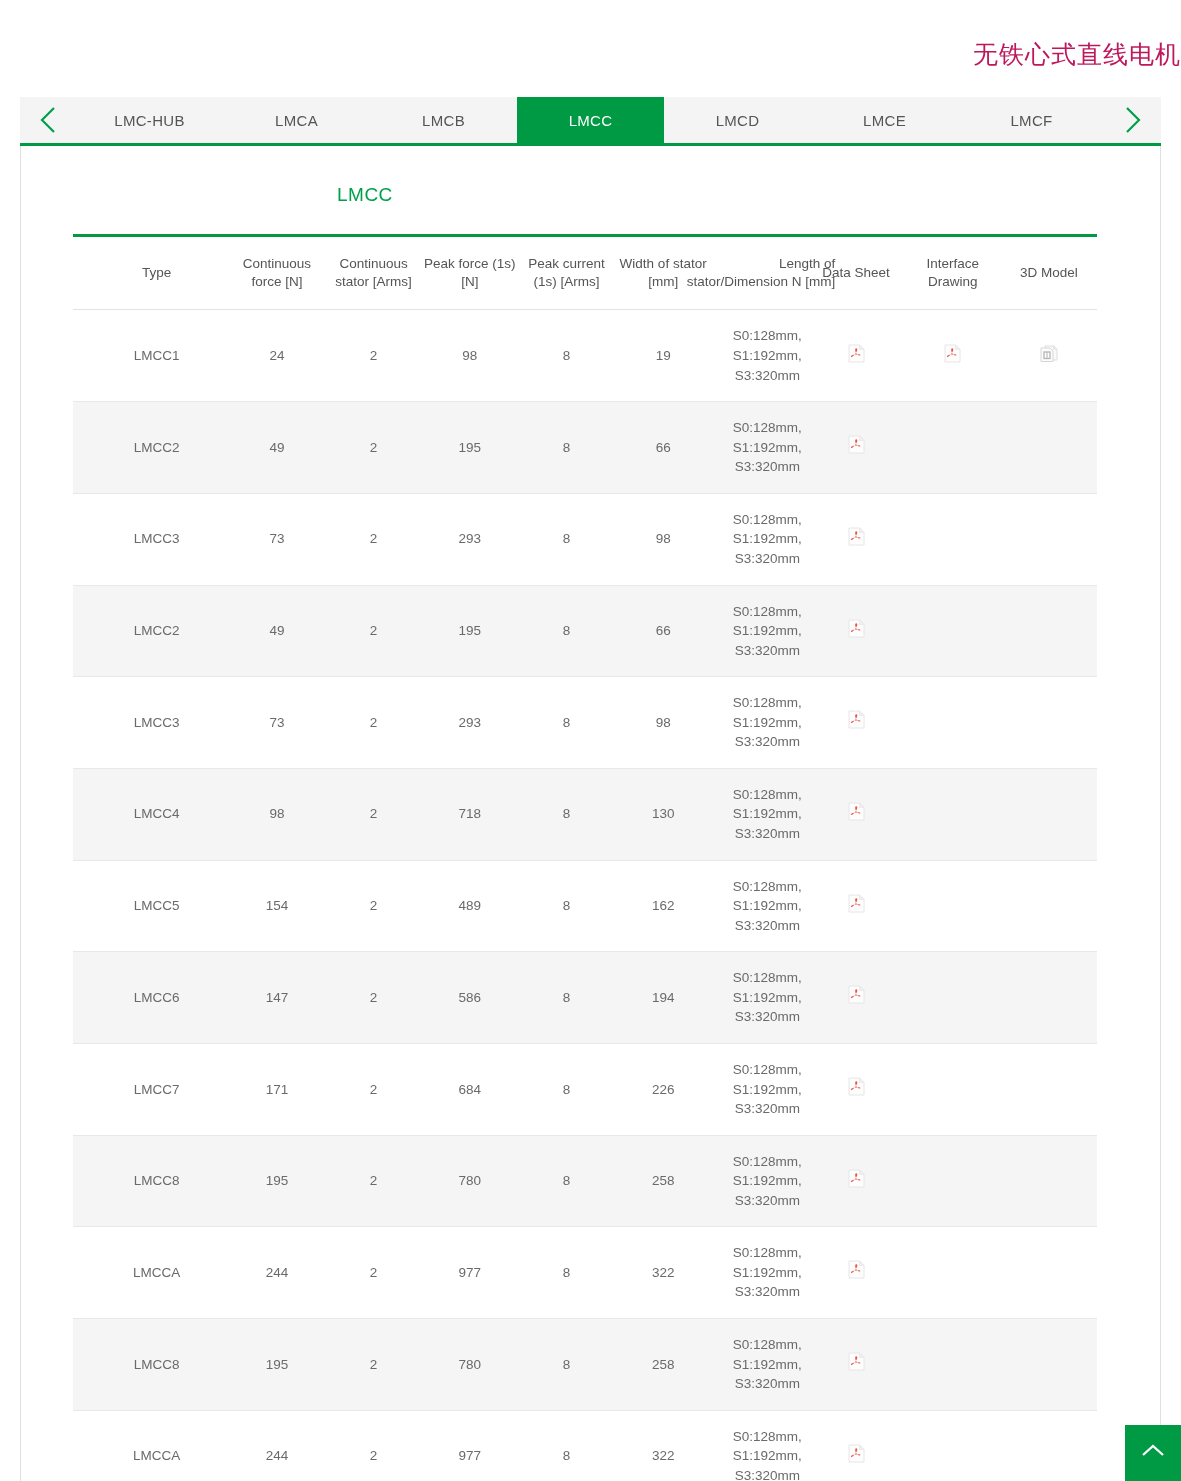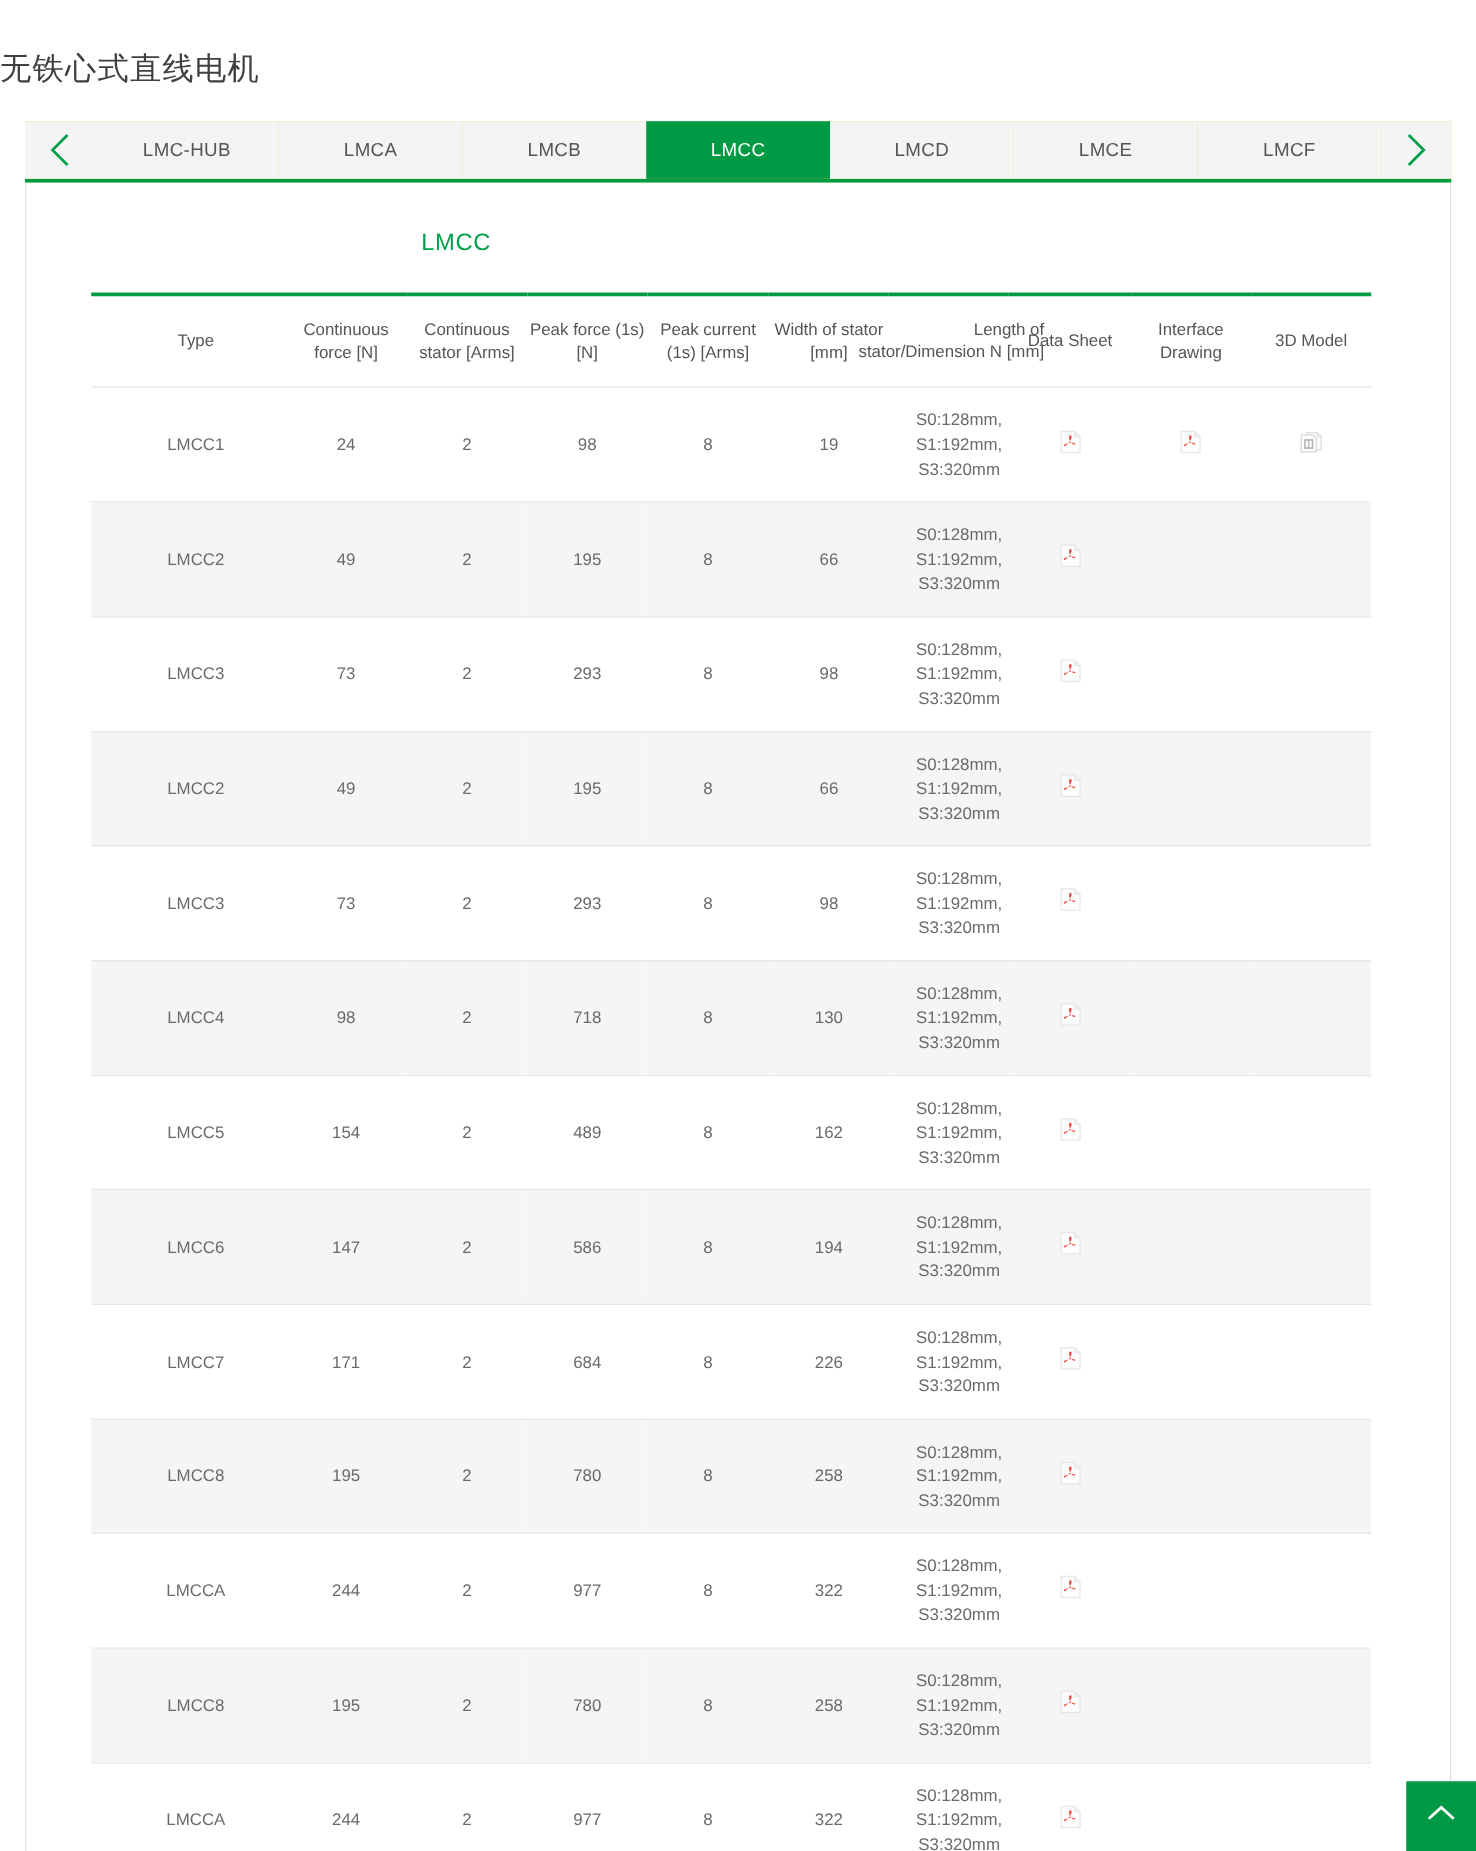--- a/index.html
+++ b/index.html
@@ -12,35 +12,35 @@
   }
   body {
     width: 1181px;
     height: 1481px;
     position: relative;
     overflow: hidden;
   }
 
   
   .page-title {
-    text-align: left;
+    text-align: right;
     font-size: 25px;
-    color: #404040;
+    color: #be185d;
     font-weight: 400;
     letter-spacing: 1px;
     padding: 38px 0 26px 0;
     margin: 0;
   }
 
   
   .tabbar-wrap {
     position: relative;
     margin: 0 20px;
     border-bottom: 3px solid #009944;
-    background: #bef264;
+    background: #15803d;
     height: 49px;
   }
   .tabbar {
     display: flex;
     align-items: stretch;
     height: 46px;
   }
   .tab-arrow {
     width: 56px;
     flex: 0 0 56px;

